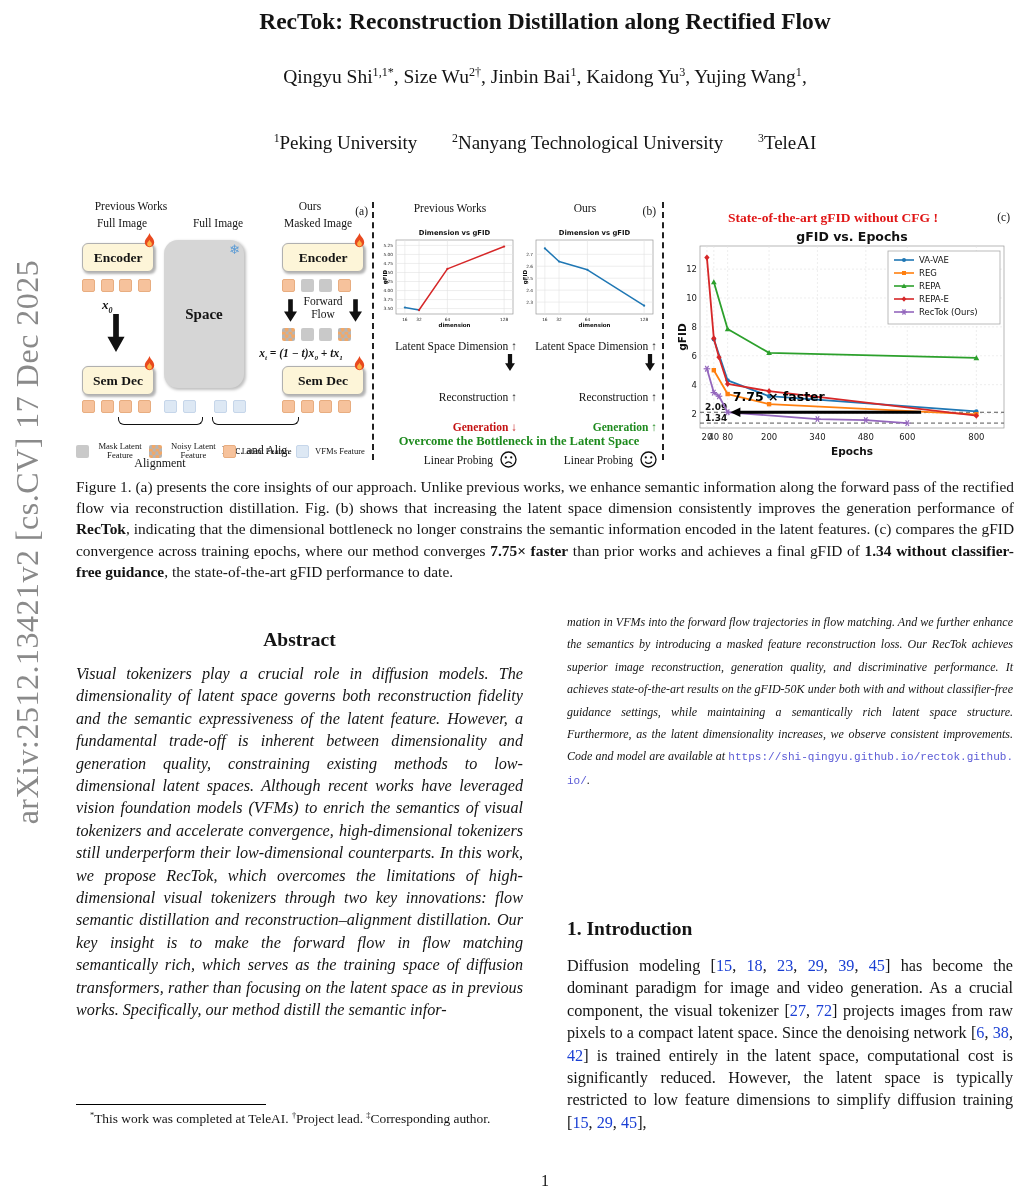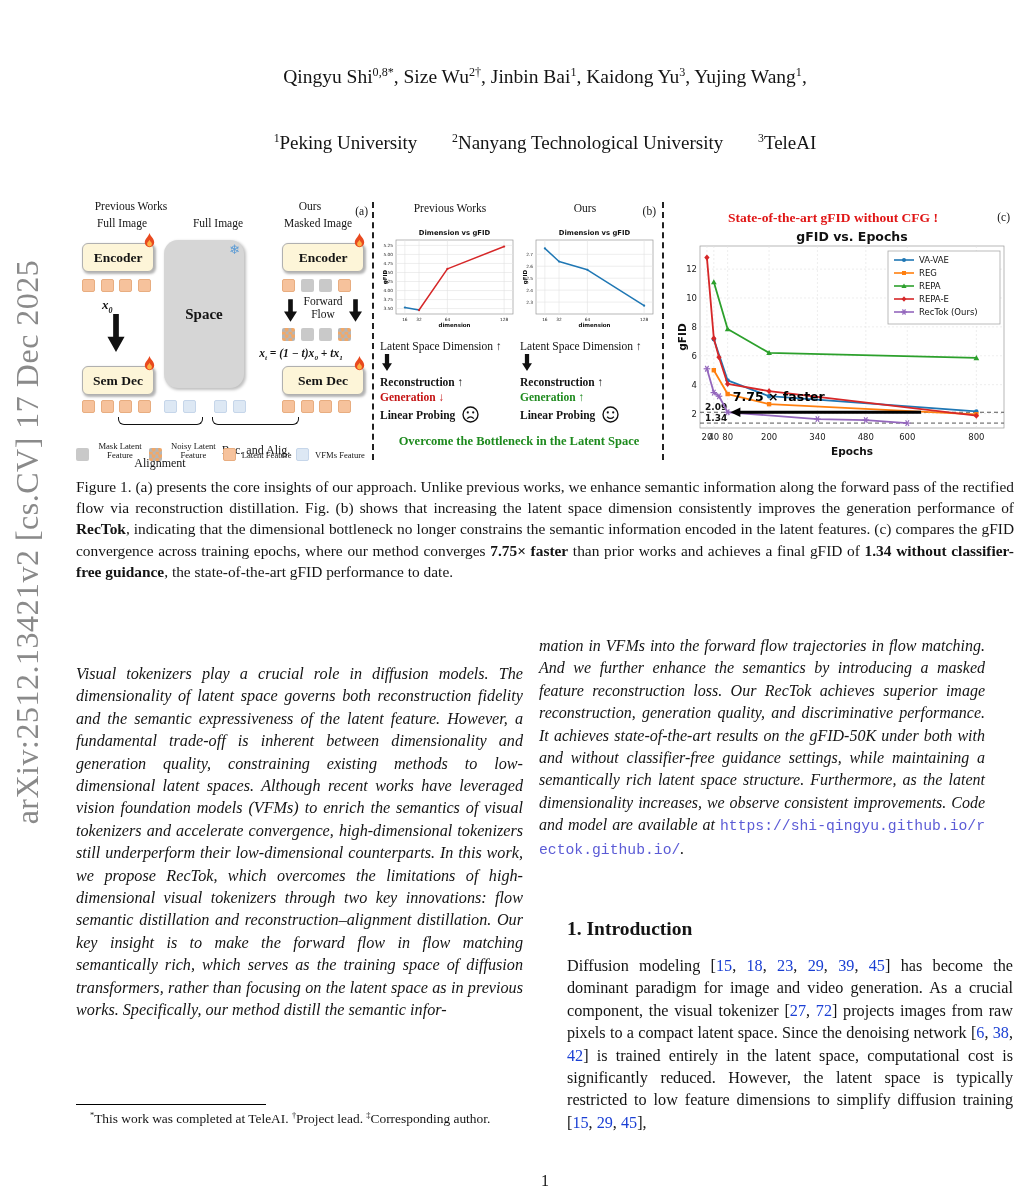--- a/index.html
+++ b/index.html
@@ -35,50 +35,51 @@
   .sqrow{display:flex;gap:5.5px;}
   .sq{width:13px;height:13px;border-radius:2px;flex:0 0 13px;}
   .sq-latent{background:#f6c29c;border:.5px solid #e8ad80;box-sizing:border-box;}
   .sq-mask{background:#c9c9c9;}
   .sq-vfm{background:#dde8f4;border:.5px solid #c6d6ea;box-sizing:border-box;}
   .sq-noisy{background:repeating-conic-gradient(#f0a869 0% 25%,#b5b5b5 25% 50%) 0 0/6.5px 6.5px;
         background-color:#f0a869;}
   .math{font-style:italic;font-weight:bold;}
   .brace{height:7px;border-left:1.6px solid #111;border-right:1.6px solid #111;
         border-bottom:1.6px solid #111;border-radius:0 0 6px 6px;}
-  .aleg{display:flex;align-items:flex-end;gap:3px;}
+  .aleg{display:flex;align-items:center;gap:3px;}
   .aleg .txt{width:56px;font-size:8.6px;line-height:1.08;text-align:center;}
   
-  .bstack{text-align:left;font-size:11.5px;}
-  .bstack .row{margin-top:3px;font-weight:bold;}
+  .bstack{text-align:right;font-size:11.5px;}
+  .bstack .row{margin-top:18px;}
   .gen-down{color:#c41212;font-weight:bold;}
   .gen-up{color:#1e8a1e;font-weight:bold;}
   #panel-b-bottom{color:#1e8a1e;font-weight:bold;font-size:12.5px;}
   #panel-c-headline{color:#e01515;font-weight:bold;font-size:13.5px;}
   
   #figure-caption{left:76px;top:476px;width:938px;font-size:15.4px;line-height:21.2px;}
   #abstract-heading{left:76px;top:629px;width:447px;font-size:19.5px;font-weight:bold;}
   #abstract-text{left:76px;top:663px;width:447px;font-size:16.2px;line-height:22.4px;font-style:italic;}
   #footnote-rule{left:76px;top:1104px;width:190px;border-top:1.2px solid #000;height:0;}
   #footnote-text{left:76px;top:1110px;width:447px;font-size:13.4px;line-height:18.5px;}
   #footnote-text .indent{display:inline-block;width:14px;}
-  #cont-text{left:539px;top:611px;width:446px;font-size:16px;line-height:22.4px;font-style:italic;margin-top:24px;}
+  #cont-text{left:567px;top:611px;width:446px;font-size:12px;line-height:22.4px;font-style:italic;}
   #intro-heading{left:567px;top:918px;width:446px;font-size:19.5px;font-weight:bold;}
   #intro-text{left:567px;top:955px;width:446px;font-size:16.2px;line-height:22.4px;}
   #page-number{left:76px;top:1172px;width:938px;font-size:16px;}
   svg text{font-family:"DejaVu Sans",sans-serif;}
 </style>
 </head>
 <body>
 
 <div id="page">
 
   <div id="arxiv-stamp" class="abs">arXiv:2512.13421v2  [cs.CV]  17 Dec 2025</div>
 
-  <div class="abs author-line center" style="top:66px;">Qingyu Shi<sup>0,8*</sup>, Size Wu<sup>2†</sup>, Jinbin Bai<sup>1</sup>, Kaidong Yu<sup>3</sup>, Yujing Wang<sup>1</sup>,</div>
+  <div id="paper-title" class="abs center">RecTok: Reconstruction Distillation along Rectified Flow</div>
+  <div class="abs author-line center" style="top:66px;">Qingyu Shi<sup>1,1*</sup>, Size Wu<sup>2†</sup>, Jinbin Bai<sup>1</sup>, Kaidong Yu<sup>3</sup>, Yujing Wang<sup>1</sup>,</div>
   <div id="affiliations" class="abs center">
     <span class="aff"><sup>1</sup>Peking University</span>
     <span class="aff"><sup>2</sup>Nanyang Technological University</span>
     <span class="aff"><sup>3</sup>TeleAI</span>
   </div>
 
   <div class="abs" style="left:0;top:196px;width:1014px;height:266px;">
 
     <div class="abs divider" style="left:372px;top:6px;"></div>
     <div class="abs divider" style="left:662px;top:6px;"></div>
@@ -419,20 +420,21 @@
           <line x1="227" y1="84" x2="233" y2="84" stroke="#9467bd" stroke-width="1.2"></line>
           <line x1="228.5" y1="81.40192378864668" x2="231.5" y2="86.59807621135332" stroke="#9467bd" stroke-width="1.2"></line>
           <line x1="231.5" y1="81.40192378864668" x2="228.5" y2="86.59807621135332" stroke="#9467bd" stroke-width="1.2"></line>
           <text x="245" y="87" font-size="8.5" fill="#111">RecTok (Ours)</text>
         </svg>
     </div>
   </div>
 
   <div id="figure-caption" class="abs just">Figure 1. (a) presents the core insights of our approach. Unlike previous works, we enhance semantic information along the forward pass of the rectified flow via reconstruction distillation. Fig. (b) shows that increasing the latent space dimension consistently improves the generation performance of <b>RecTok</b>, indicating that the dimensional bottleneck no longer constrains the semantic information encoded in the latent features. (c) compares the gFID convergence across training epochs, where our method converges <b>7.75× faster</b> than prior works and achieves a final gFID of <b>1.34 without classifier-free guidance</b>, the state-of-the-art gFID performance to date.</div>
 
+  <div id="abstract-heading" class="abs center">Abstract</div>
   <div id="abstract-text" class="abs just">Visual tokenizers play a crucial role in diffusion models. The dimensionality of latent space governs both reconstruction fidelity and the semantic expressiveness of the latent feature. However, a fundamental trade-off is inherent between dimensionality and generation quality, constraining existing methods to low-dimensional latent spaces. Although recent works have leveraged vision foundation models (VFMs) to enrich the semantics of visual tokenizers and accelerate convergence, high-dimensional tokenizers still underperform their low-dimensional counterparts. In this work, we propose RecTok, which overcomes the limitations of high-dimensional visual tokenizers through two key innovations: flow semantic distillation and reconstruction–alignment distillation. Our key insight is to make the forward flow in flow matching semantically rich, which serves as the training space of diffusion transformers, rather than focusing on the latent space as in previous works. Specifically, our method distill the semantic infor-</div>
 
   <div id="footnote-rule" class="abs"></div>
   <div id="footnote-text" class="abs just"><span class="indent"></span><span><sup>*</sup>This work was completed at TeleAI. <sup>†</sup>Project lead. <sup>‡</sup>Corresponding author.</span></div>
 
   <div id="cont-text" class="abs just">mation in VFMs into the forward flow trajectories in flow matching. And we further enhance the semantics by introducing a masked feature reconstruction loss. Our RecTok achieves superior image reconstruction, generation quality, and discriminative performance. It achieves state-of-the-art results on the gFID-50K under both with and without classifier-free guidance settings, while maintaining a semantically rich latent space structure. Furthermore, as the latent dimensionality increases, we observe consistent improvements. Code and model are available at <span class="url">https://shi-qingyu.github.io/rectok.github.io/</span>.</div>
   <div id="intro-heading" class="abs">1. Introduction</div>
   <div id="intro-text" class="abs just">Diffusion modeling [<span class="cite">15</span>, <span class="cite">18</span>, <span class="cite">23</span>, <span class="cite">29</span>, <span class="cite">39</span>, <span class="cite">45</span>] has become the dominant paradigm for image and video generation. As a crucial component, the visual tokenizer [<span class="cite">27</span>, <span class="cite">72</span>] projects images from raw pixels to a compact latent space. Since the denoising network [<span class="cite">6</span>, <span class="cite">38</span>, <span class="cite">42</span>] is trained entirely in the latent space, computational cost is significantly reduced. However, the latent space is typically restricted to low feature dimensions to simplify diffusion training [<span class="cite">15</span>, <span class="cite">29</span>, <span class="cite">45</span>],</div>
 
   <div id="page-number" class="abs center">1</div>

